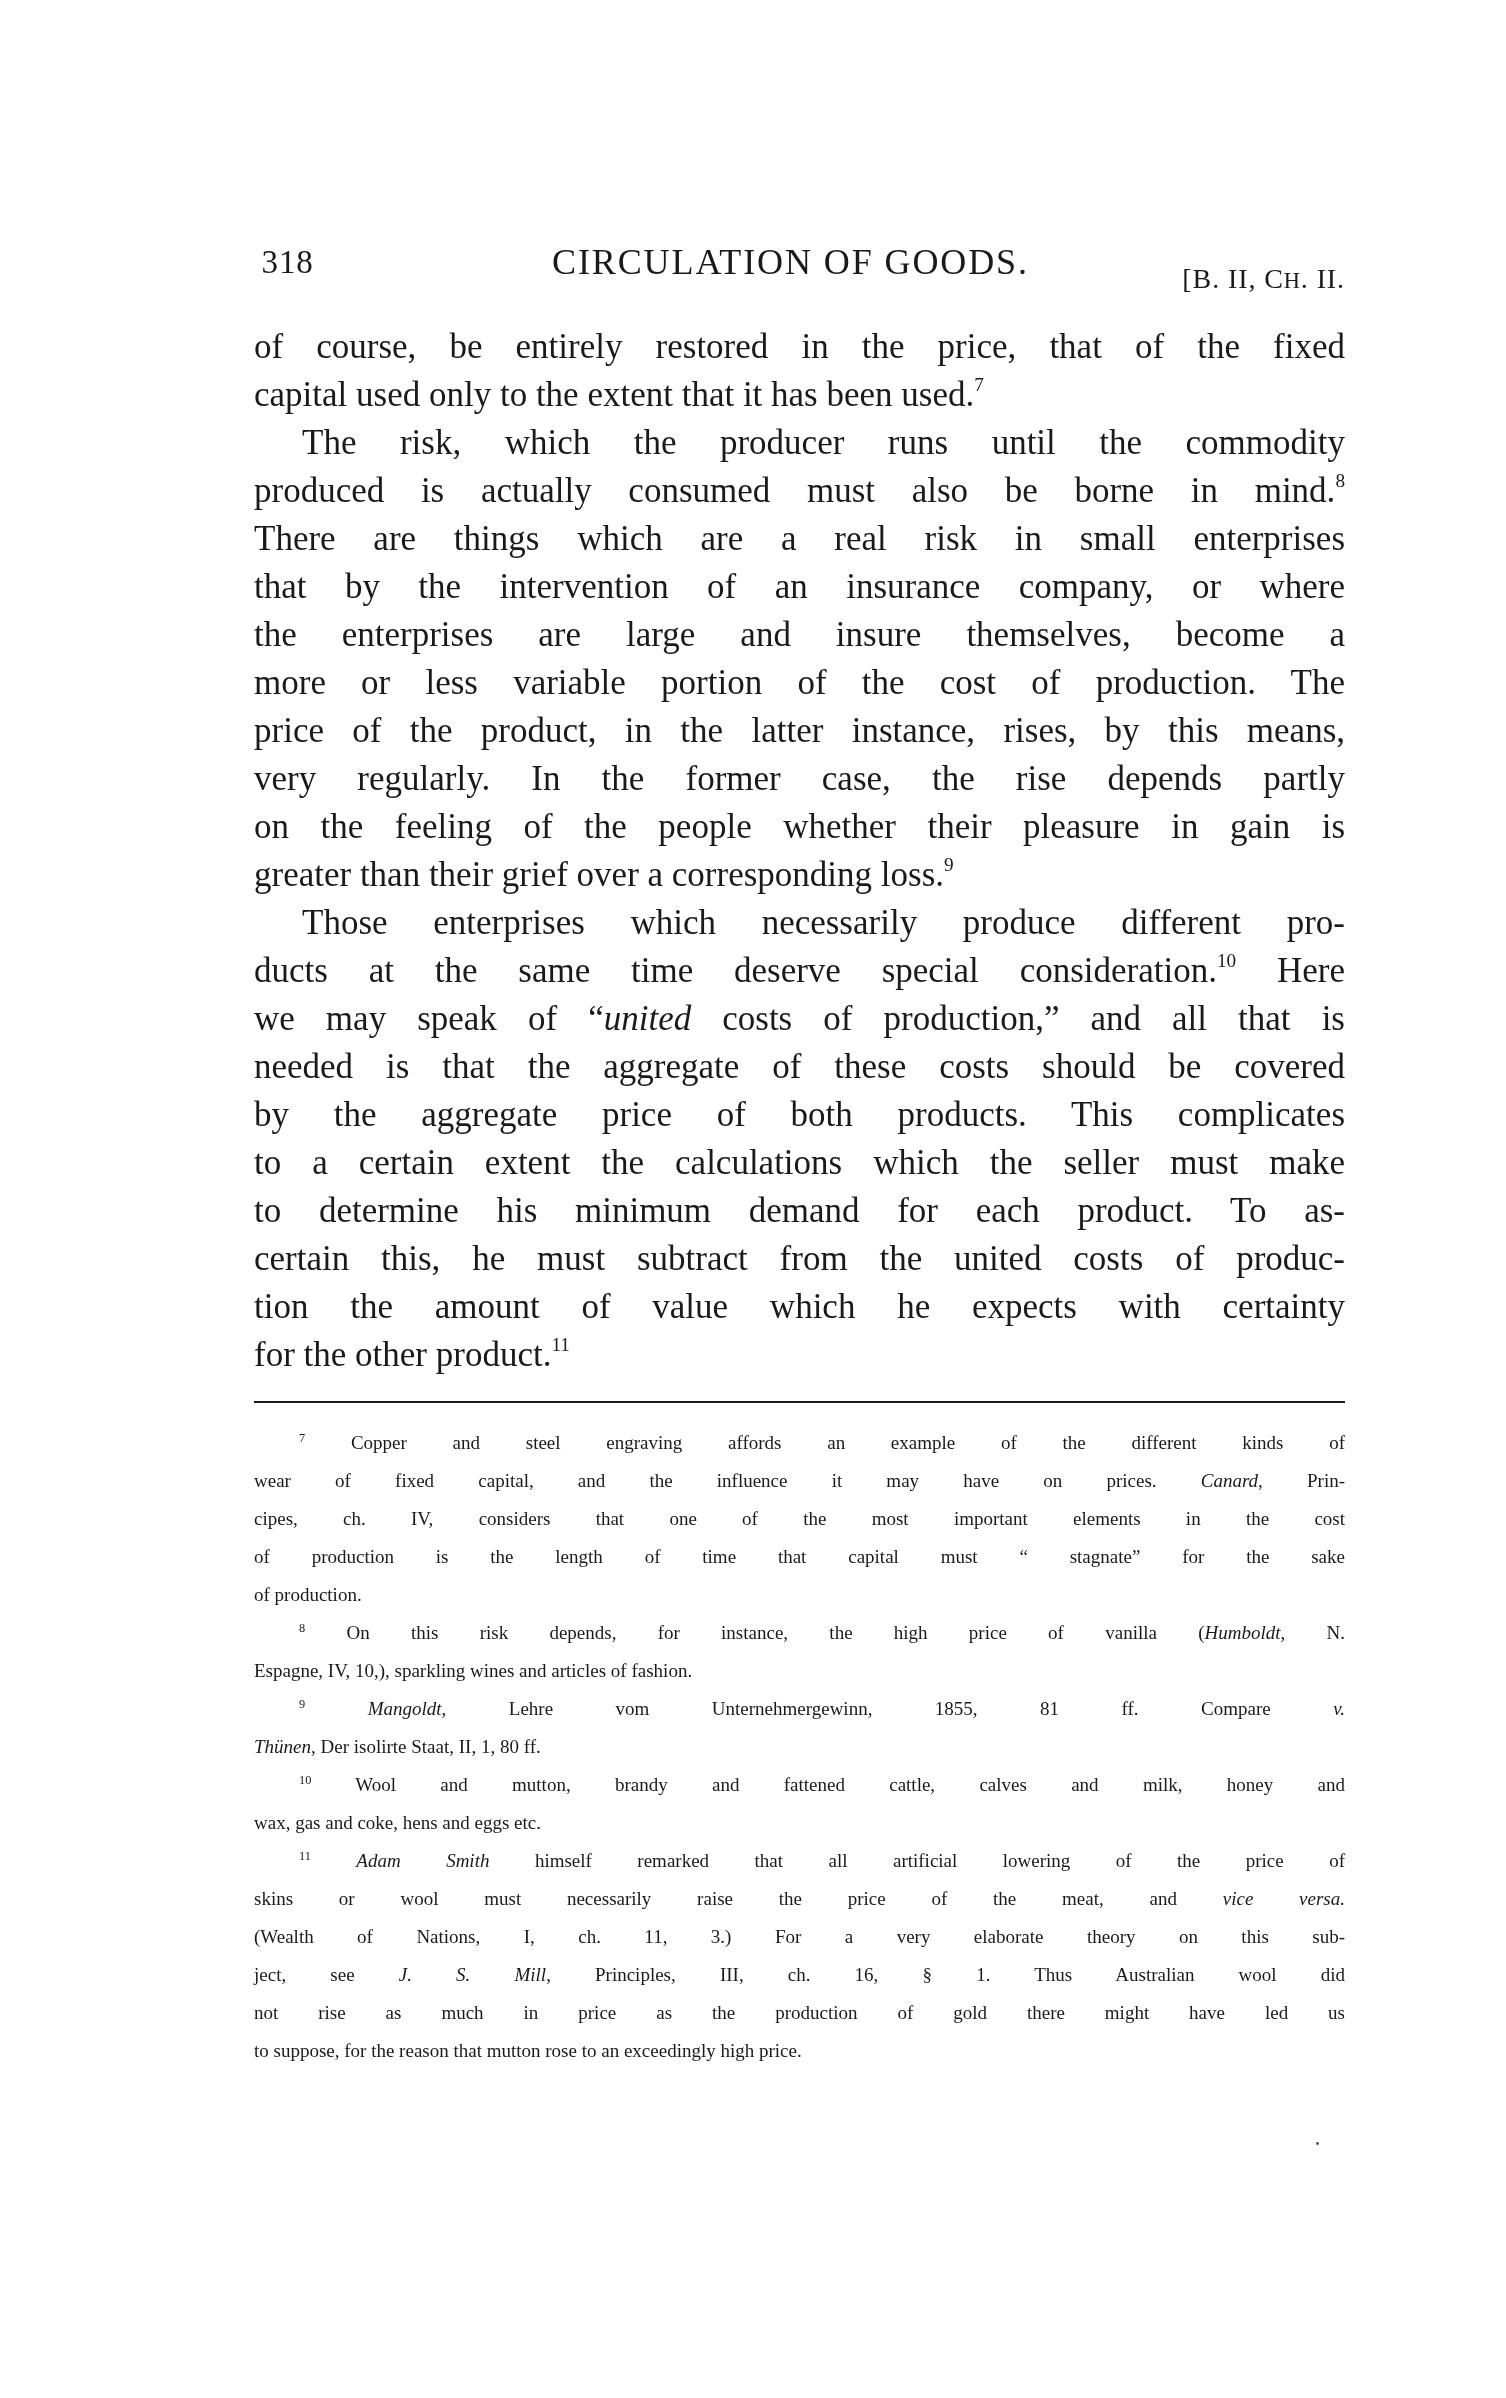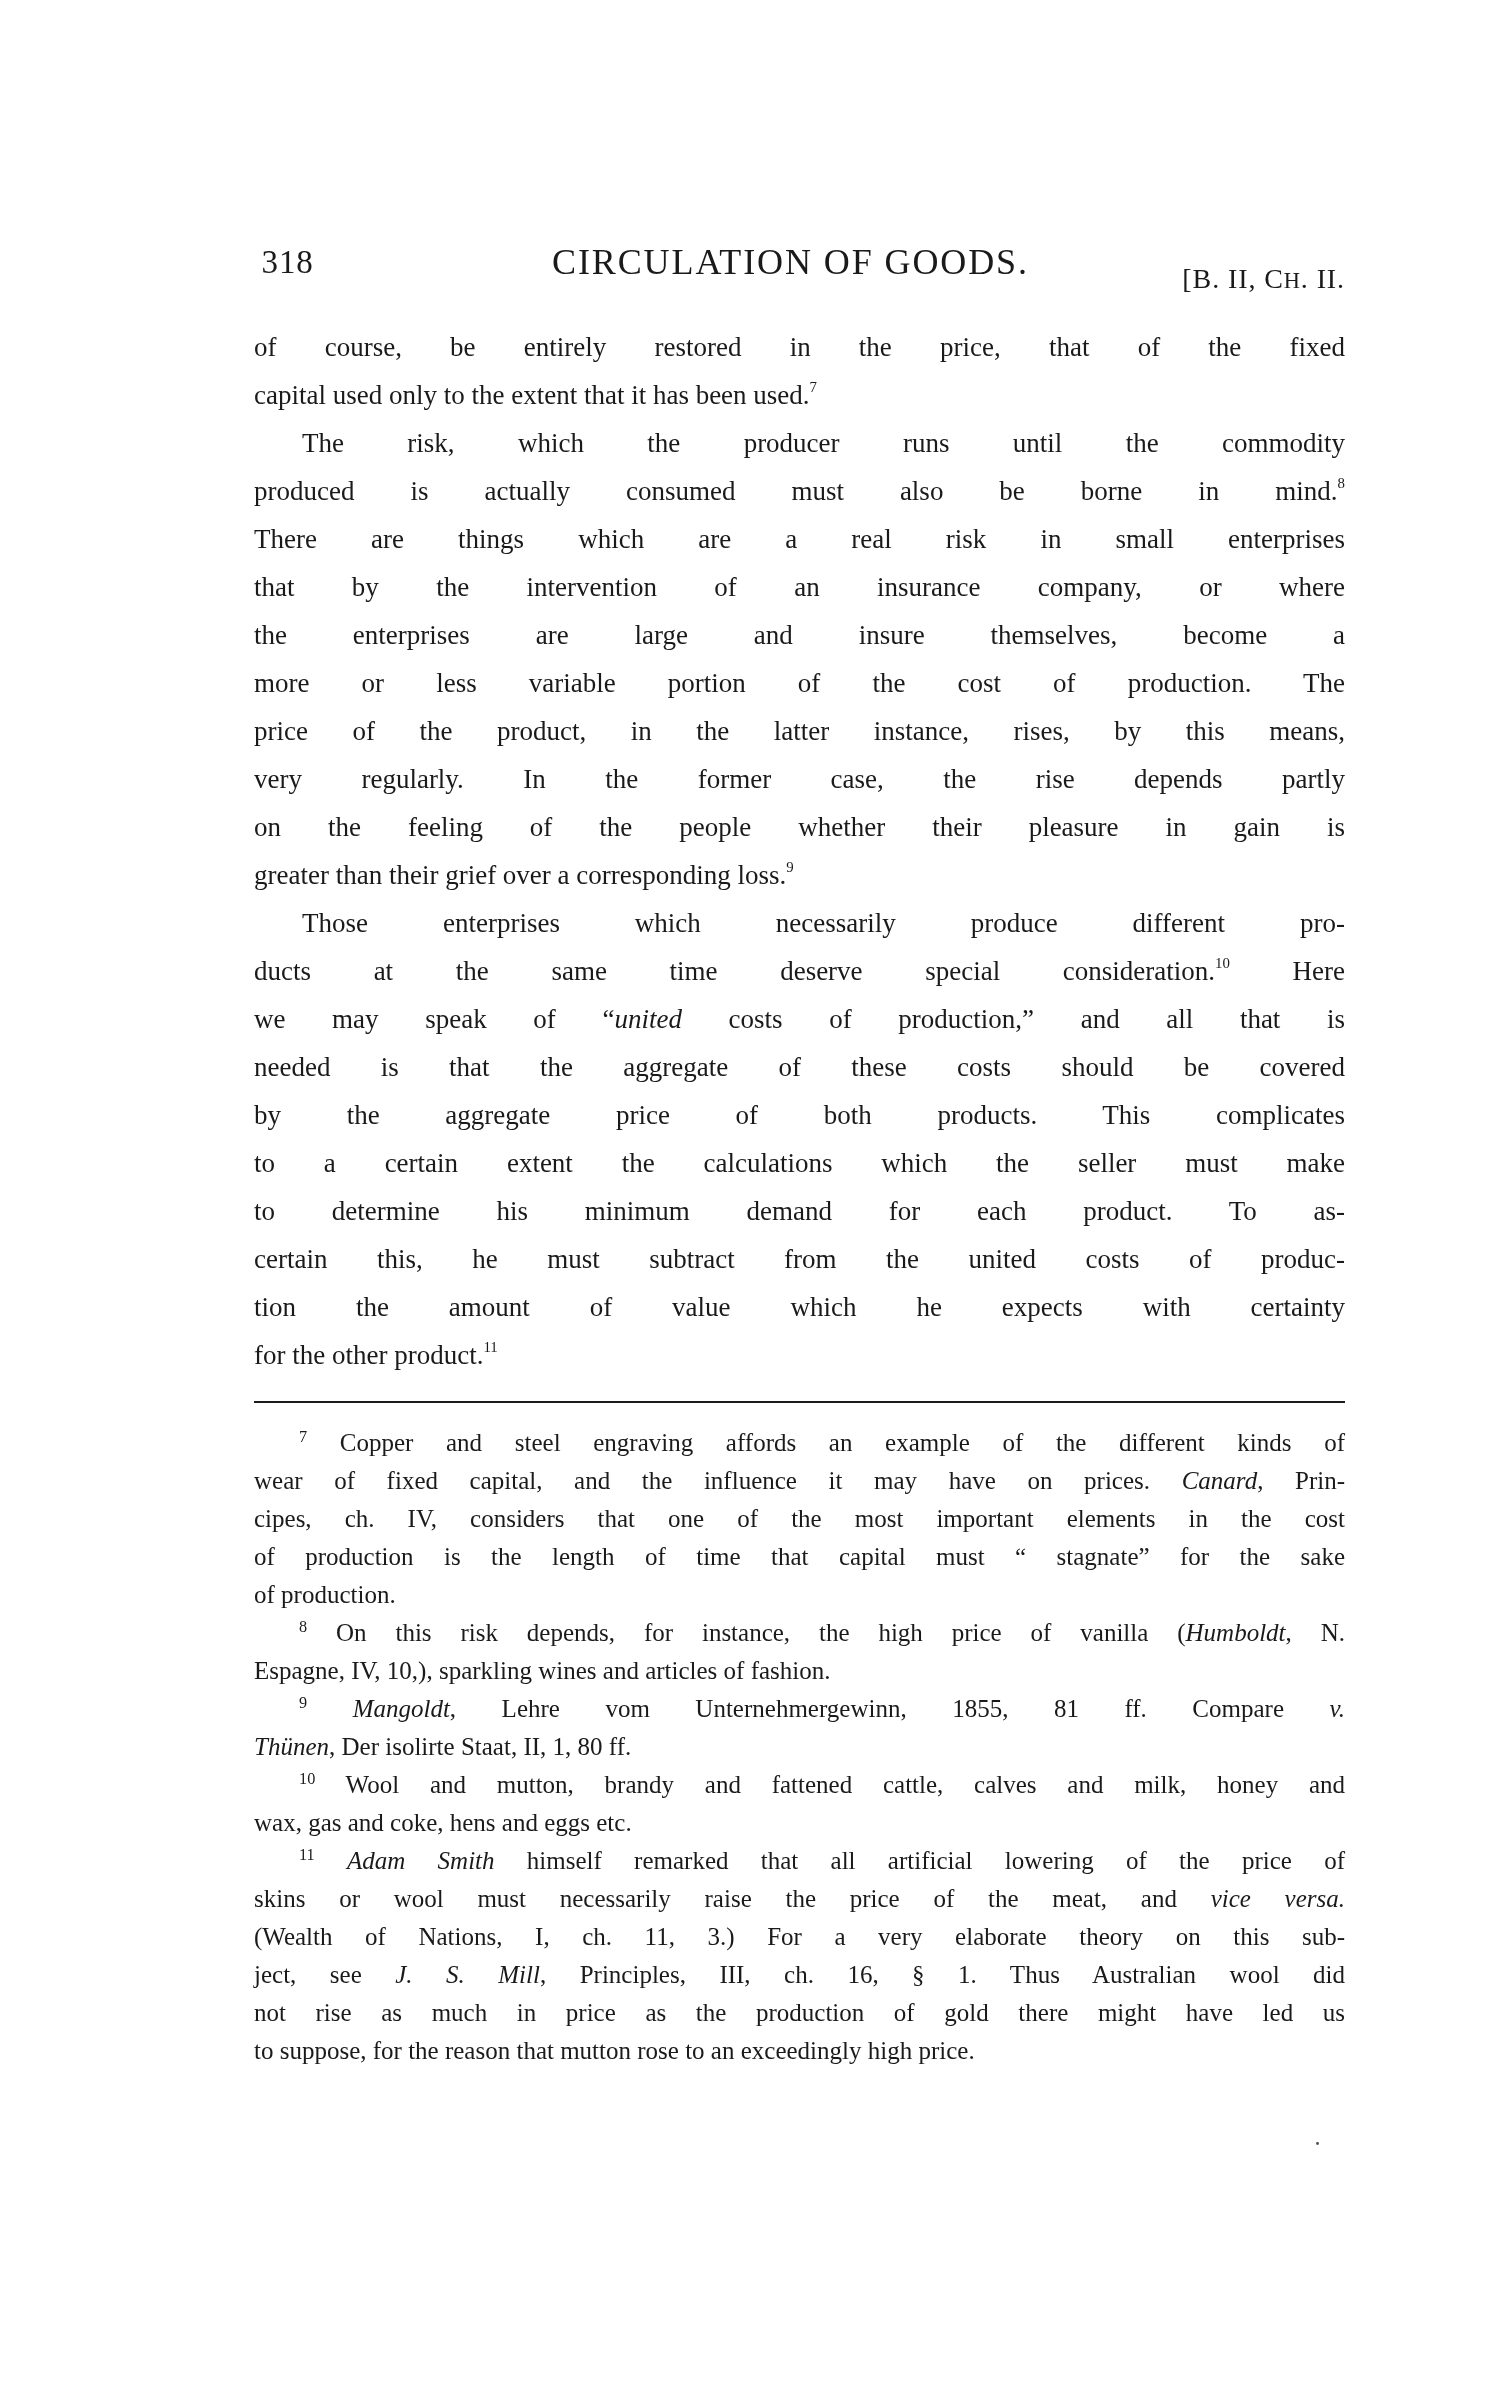--- a/index.html
+++ b/index.html
@@ -53,21 +53,21 @@
     letter-spacing: 0.9px;
   }
   .running-head .chap .sc {
     font-size: 22.4px;
   }
   .body-text {
     position: absolute;
     top: 323px;
     left: 0;
     width: 1091px;
-    font-size: 27px;
+    font-size: 35px;
     line-height: 48px;
     text-align: justify;
     text-align-last: left;
   }
   .line {
     display: block;
     text-align: justify;
     text-align-last: justify;
     white-space: nowrap;
     height: 48px;
@@ -86,21 +86,21 @@
     left: 0;
     width: 1091px;
     height: 0;
     border-top: 2.8px solid #1a1a1a;
   }
   .footnotes {
     position: absolute;
     top: 1424px;
     left: 0;
     width: 1091px;
-    font-size: 25px;
+    font-size: 19px;
     line-height: 38px;
   }
   .fn {
     margin: 0;
   }
   .fn .fline {
     display: block;
     white-space: nowrap;
     text-align: justify;
     text-align-last: justify;

